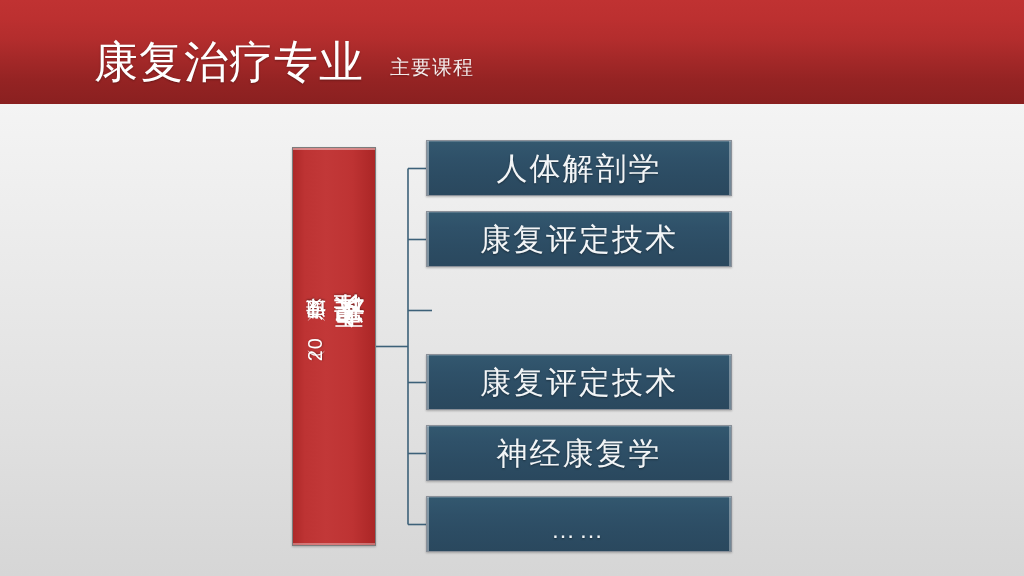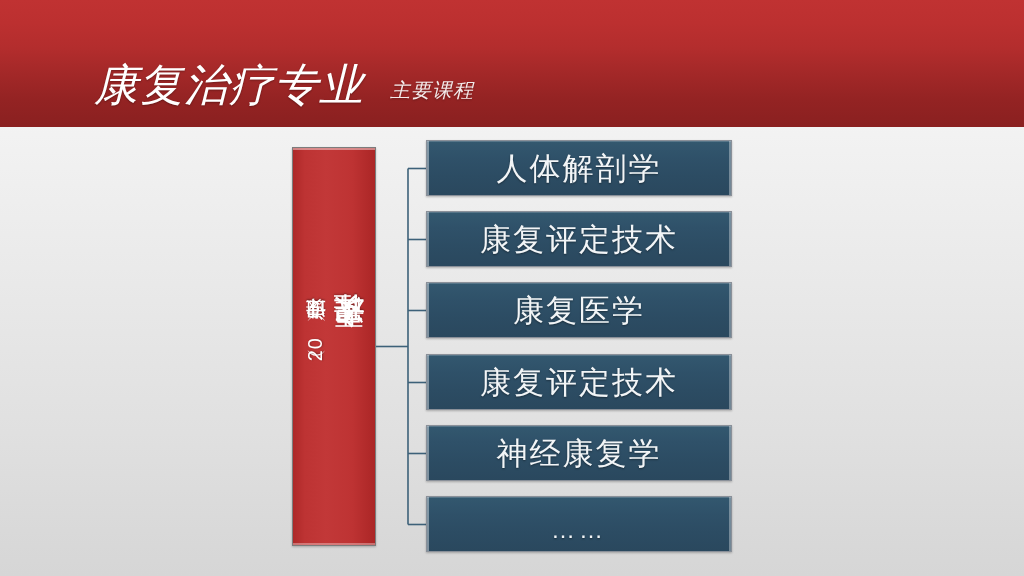--- a/index.html
+++ b/index.html
@@ -24,29 +24,28 @@
         #d9d9d9 92%,
         #d6d6d6 100%);
     overflow: hidden;
   }
 
   
   #header {
     position: absolute;
     left: 0; top: 0;
     width: 1024px;
-    height: 127px;
+    height: 104px;
     background: linear-gradient(180deg,
         #c03232 0%,
         #bc3030 18%,
         #b32d2d 38%,
         #a32828 58%,
         #942323 78%,
         #8a2020 100%);
-    font-style: italic;
   }
 
   #header-inner {
     position: absolute;
     left: 94px;
     bottom: 20px;
     display: flex;
     align-items: baseline;
   }
 
@@ -209,23 +208,20 @@
     <div id="leaves">
 
       <div class="leaf" style="top:13px">
         <span class="leaf-label">人体解剖学</span>
       </div>
 
       <div class="leaf" style="top:84px">
         <span class="leaf-label">康复评定技术</span>
       </div>
 
-      <div class="leaf" style="top:155px">
-        <span class="leaf-label">康复医学</span>
-      </div>
 
       <div class="leaf" style="top:298px">
         <span class="leaf-label">神经康复学</span>
       </div>
 
       <div class="leaf" style="top:227px">
         <span class="leaf-label">康复评定技术</span>
       </div>
 
       <div class="leaf" style="top:369px">

